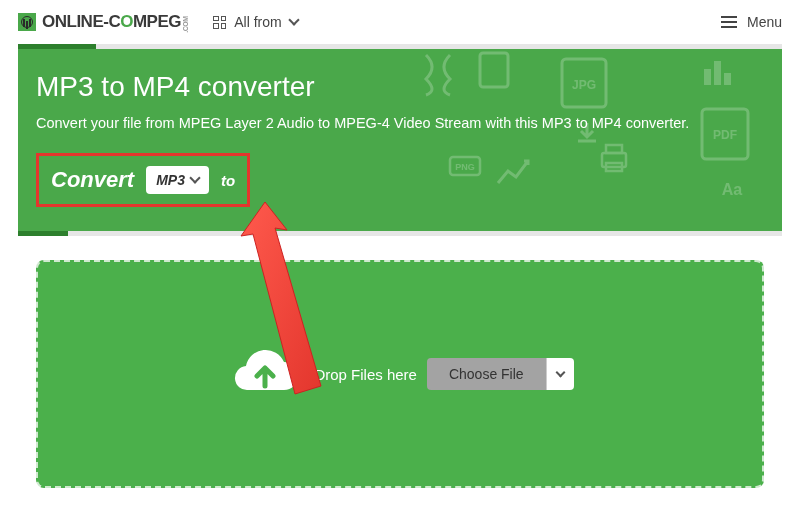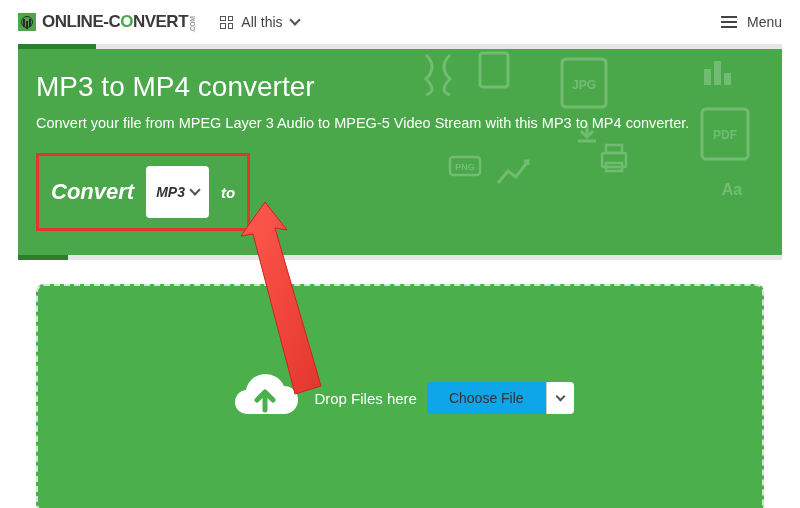--- a/index.html
+++ b/index.html
@@ -22,59 +22,59 @@
 .chev { display: inline-block; width: 8px; height: 8px; border-right: 2px solid #555; border-bottom: 2px solid #555; transform: rotate(45deg); margin-top: -4px; }
 
 .thinbar { height: 5px; background: #e6e6e6; position: relative; margin: 0 18px; }
 .thinbar::before { content: ""; position: absolute; left: 0; top: 0; height: 5px; width: 78px; background: #2d7f2d; }
 
 .hero { margin: 0 18px; background: #4aa84a; padding: 22px 18px 24px; position: relative; overflow: hidden; color: #fff; }
 .hero h1 { font-size: 28px; font-weight: 400; margin-bottom: 12px; }
 .hero p { font-size: 14.5px; margin-bottom: 22px; }
 .convert-row { display: inline-flex; align-items: center; gap: 12px; border: 3px solid #e3362d; padding: 10px 12px; font-style: italic; }
 .convert-label { font-size: 22px; font-weight: 600; }
-.sel-box { background: #fff; color: #333; border-radius: 4px; padding: 18px 10px; display: inline-flex; align-items: center; gap: 6px; font-weight: 700; font-size: 14px; cursor: pointer; }
+.sel-box { background: #fff; color: #333; border-radius: 4px; padding: 6px 10px; display: inline-flex; align-items: center; gap: 6px; font-weight: 700; font-size: 14px; cursor: pointer; }
 .to-label { font-size: 15px; font-weight: 600; }
 
 .bgicons { position: absolute; inset: 0; pointer-events: none; opacity: 0.22; text-align: center; }
 .bgi { position: absolute; }
 
 .thinbar2 { height: 5px; background: #e6e6e6; position: relative; margin: 0 18px; }
 .thinbar2::before { content: ""; position: absolute; left: 0; top: 0; height: 5px; width: 50px; background: #2d7f2d; }
 
 .drop-wrap { margin: 24px 36px 0; }
 .drop { background: #4bb04b; border: 2px dashed #cfe9cf; border-radius: 8px; height: 228px; display: flex; flex-direction: row; align-items: center; justify-content: center; gap: 10px; color: #fff; }
 .cloud { position: relative; }
 .drop-text { font-size: 15px; }
 .choose-row { display: flex; }
-.choose-btn { background: #0ea5e9; color: #333; padding: 8px 22px; font-size: 14px; border: none; cursor: pointer; border-top-left-radius: 4px; border-bottom-left-radius: 4px; }
+.choose-btn { background: #a3a3a3; color: #333; padding: 8px 22px; font-size: 14px; border: none; cursor: pointer; border-top-left-radius: 4px; border-bottom-left-radius: 4px; }
 .choose-drop { background: #fff; border: none; border-left: 1px solid #ccc; padding: 8px 10px; cursor: pointer; border-top-right-radius: 4px; border-bottom-right-radius: 4px; display: flex; align-items: center; }
 .choose-drop .chev { border-color: #555; width: 7px; height: 7px; }
 
 .arrow-overlay { position: absolute; left: 165px; top: 202px; pointer-events: none; }
 </style>
 </head>
 <body>
 
 <div class="header">
   <div class="header-left">
     <div class="logo">
       <span class="logo-icon-box"></span>
       <span>
-        <span>ONLINE-C</span><span class="logo-green">O</span><span>NVERT</span><span class="logo-com">.COM</span>
+        <span>ONLINE-C</span><span class="logo-green">O</span><span>MPEG</span><span class="logo-com">.COM</span>
       </span>
     </div>
     <div class="all-tools">
       <span class="grid-icon">
           <span></span>
           <span></span>
           <span></span>
           <span></span>
         </span>
-      <span>All this</span>
+      <span>All from</span>
       <span class="chev"></span>
     </div>
   </div>
   <div class="menu-btn">
     <span class="hamb">
         <span></span>
         <span></span>
         <span></span>
       </span>
     <span>Menu</span>
@@ -118,21 +118,21 @@
         <rect x="10" y="22" width="16" height="8" fill="none" stroke="#fff" stroke-width="2.5"></rect>
       </svg>
     <svg class="bgi" style="right:34px;top:124px" width="32" height="32">
         <text x="16" y="22" text-anchor="middle" fill="#fff" font-size="16" font-weight="700">Aa</text>
       </svg>
     <svg class="bgi" style="right:180px;top:70px" width="30" height="30">
         <path d="M15 4 L15 18 M9 12 L15 18 L21 12 M6 22 L24 22" fill="none" stroke="#fff" stroke-width="3"></path>
       </svg>
   </div>
   <h1>MP3 to MP4 converter</h1>
-  <p>Convert your file from MPEG Layer 3 Audio to MPEG-5 Video Stream with this MP3 to MP4 converter.</p>
+  <p>Convert your file from MPEG Layer 2 Audio to MPEG-4 Video Stream with this MP3 to MP4 converter.</p>
   <div class="convert-row">
     <span class="convert-label">Convert</span>
     <div class="sel-box">
       <span>MP3</span>
       <span class="chev"></span>
     </div>
     <span class="to-label">to</span>
   </div>
 </div>
 

